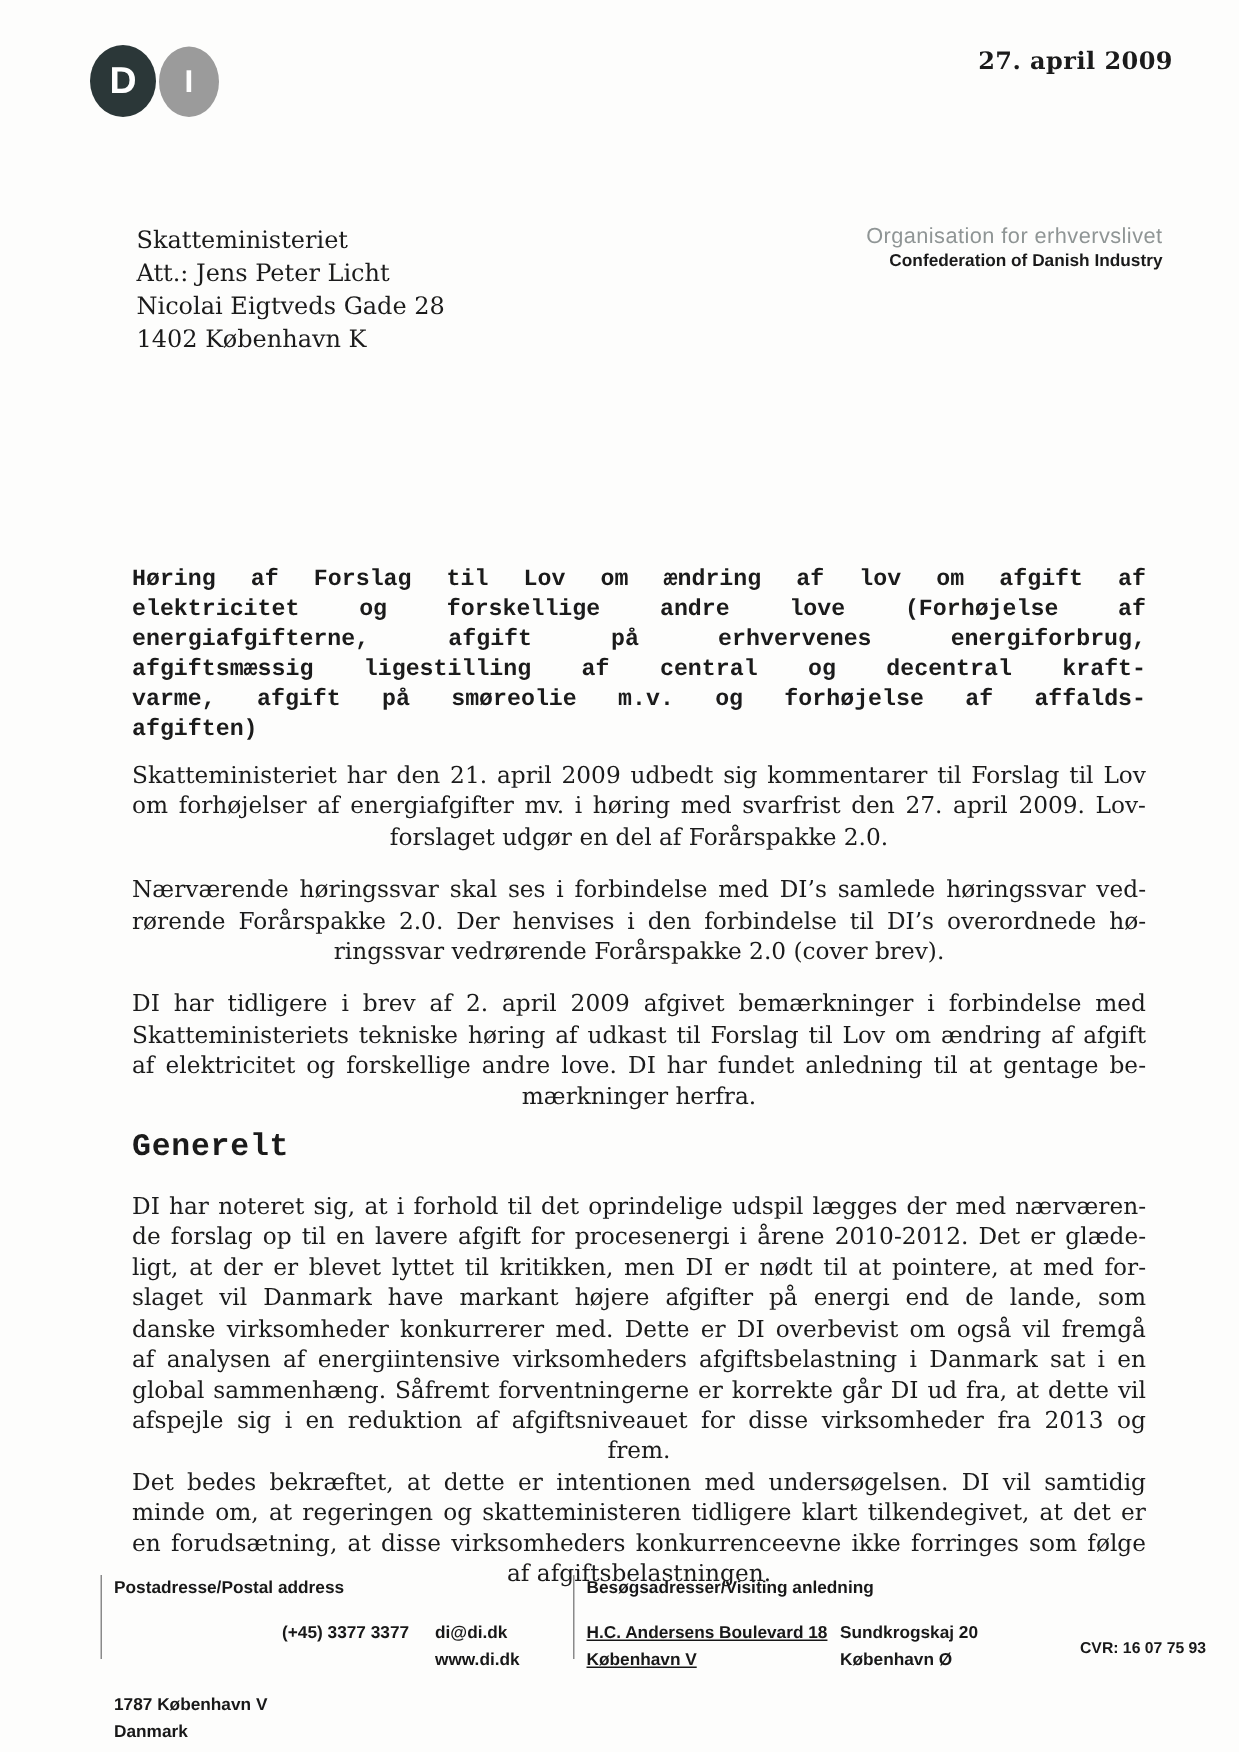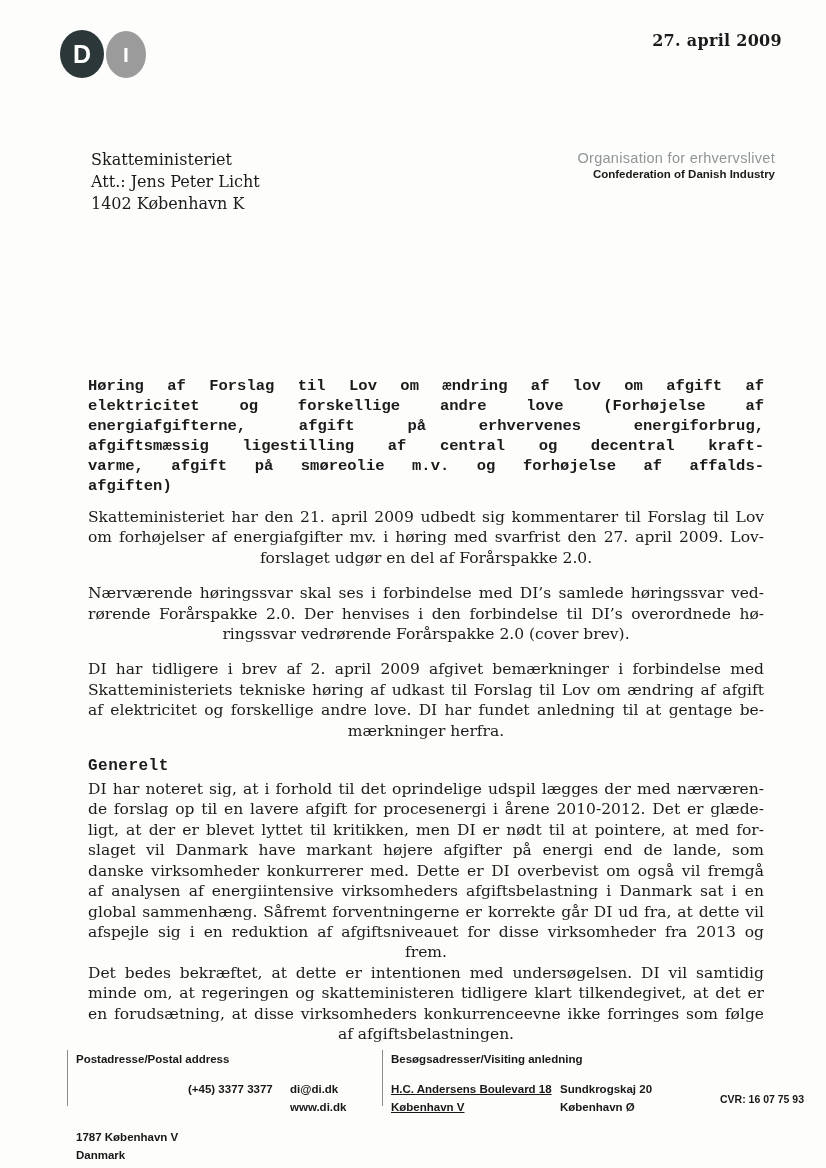--- a/index.html
+++ b/index.html
@@ -49,22 +49,22 @@
   }
 
   
   .body { position: absolute; left: 88px; top: 507px; width: 676px; font-size: 15.5px; line-height: 20.4px; }
   .para { margin: 0 0 15px 0; }
   .para .just { white-space: pre-line; text-align: justify; text-align-last: justify; }
   .para .lastline { white-space: pre-line; text-align: center; }
   .para.tight { margin-bottom: 0; }
   .sec-head {
     font-family: "Liberation Mono", "DejaVu Sans Mono", monospace;
-    font-weight: 700; font-size: 16px; line-height: 20px;
-    margin: 0 0 3px 0; letter-spacing: 0.5px;
+    font-weight: 700; font-size: 21px; line-height: 20px;
+    margin: 0 0 18px 0; letter-spacing: 0.5px;
   }
 
   
   .footer { position: absolute; left: 0; top: 1046px; width: 768px; height: 80px;
     font-family: "Liberation Sans", sans-serif; font-weight: 700; font-size: 11.5px; color: #181818; }
   .tick { position: absolute; width: 1px; height: 56px; background: #8a8a8a; top: 4px; }
   .tick-postal { left: 67px; }
   .tick-visiting { left: 382px; }
   .f-head { position: absolute; top: 7px; white-space: nowrap; }
   .f-head-postal { left: 76px; }
@@ -91,20 +91,21 @@
     <div class="logo-circle logo-i" style="background:#9b9b9b;">
       <span>I</span>
     </div>
   </div>
 
   <div class="date">27. april 2009</div>
 
   <div class="recipient">
     <div>Skatteministeriet</div>
     <div>Att.: Jens Peter Licht</div>
+    <div>Nicolai Eigtveds Gade 28</div>
     <div>1402 København K</div>
   </div>
 
   <div class="org">
     <div class="org-da">Organisation for erhvervslivet</div>
     <div class="org-en">Confederation of Danish Industry</div>
   </div>
 
   <div class="subject">Høring af Forslag til Lov om ændring af lov om afgift af
 elektricitet og forskellige andre love (Forhøjelse af

